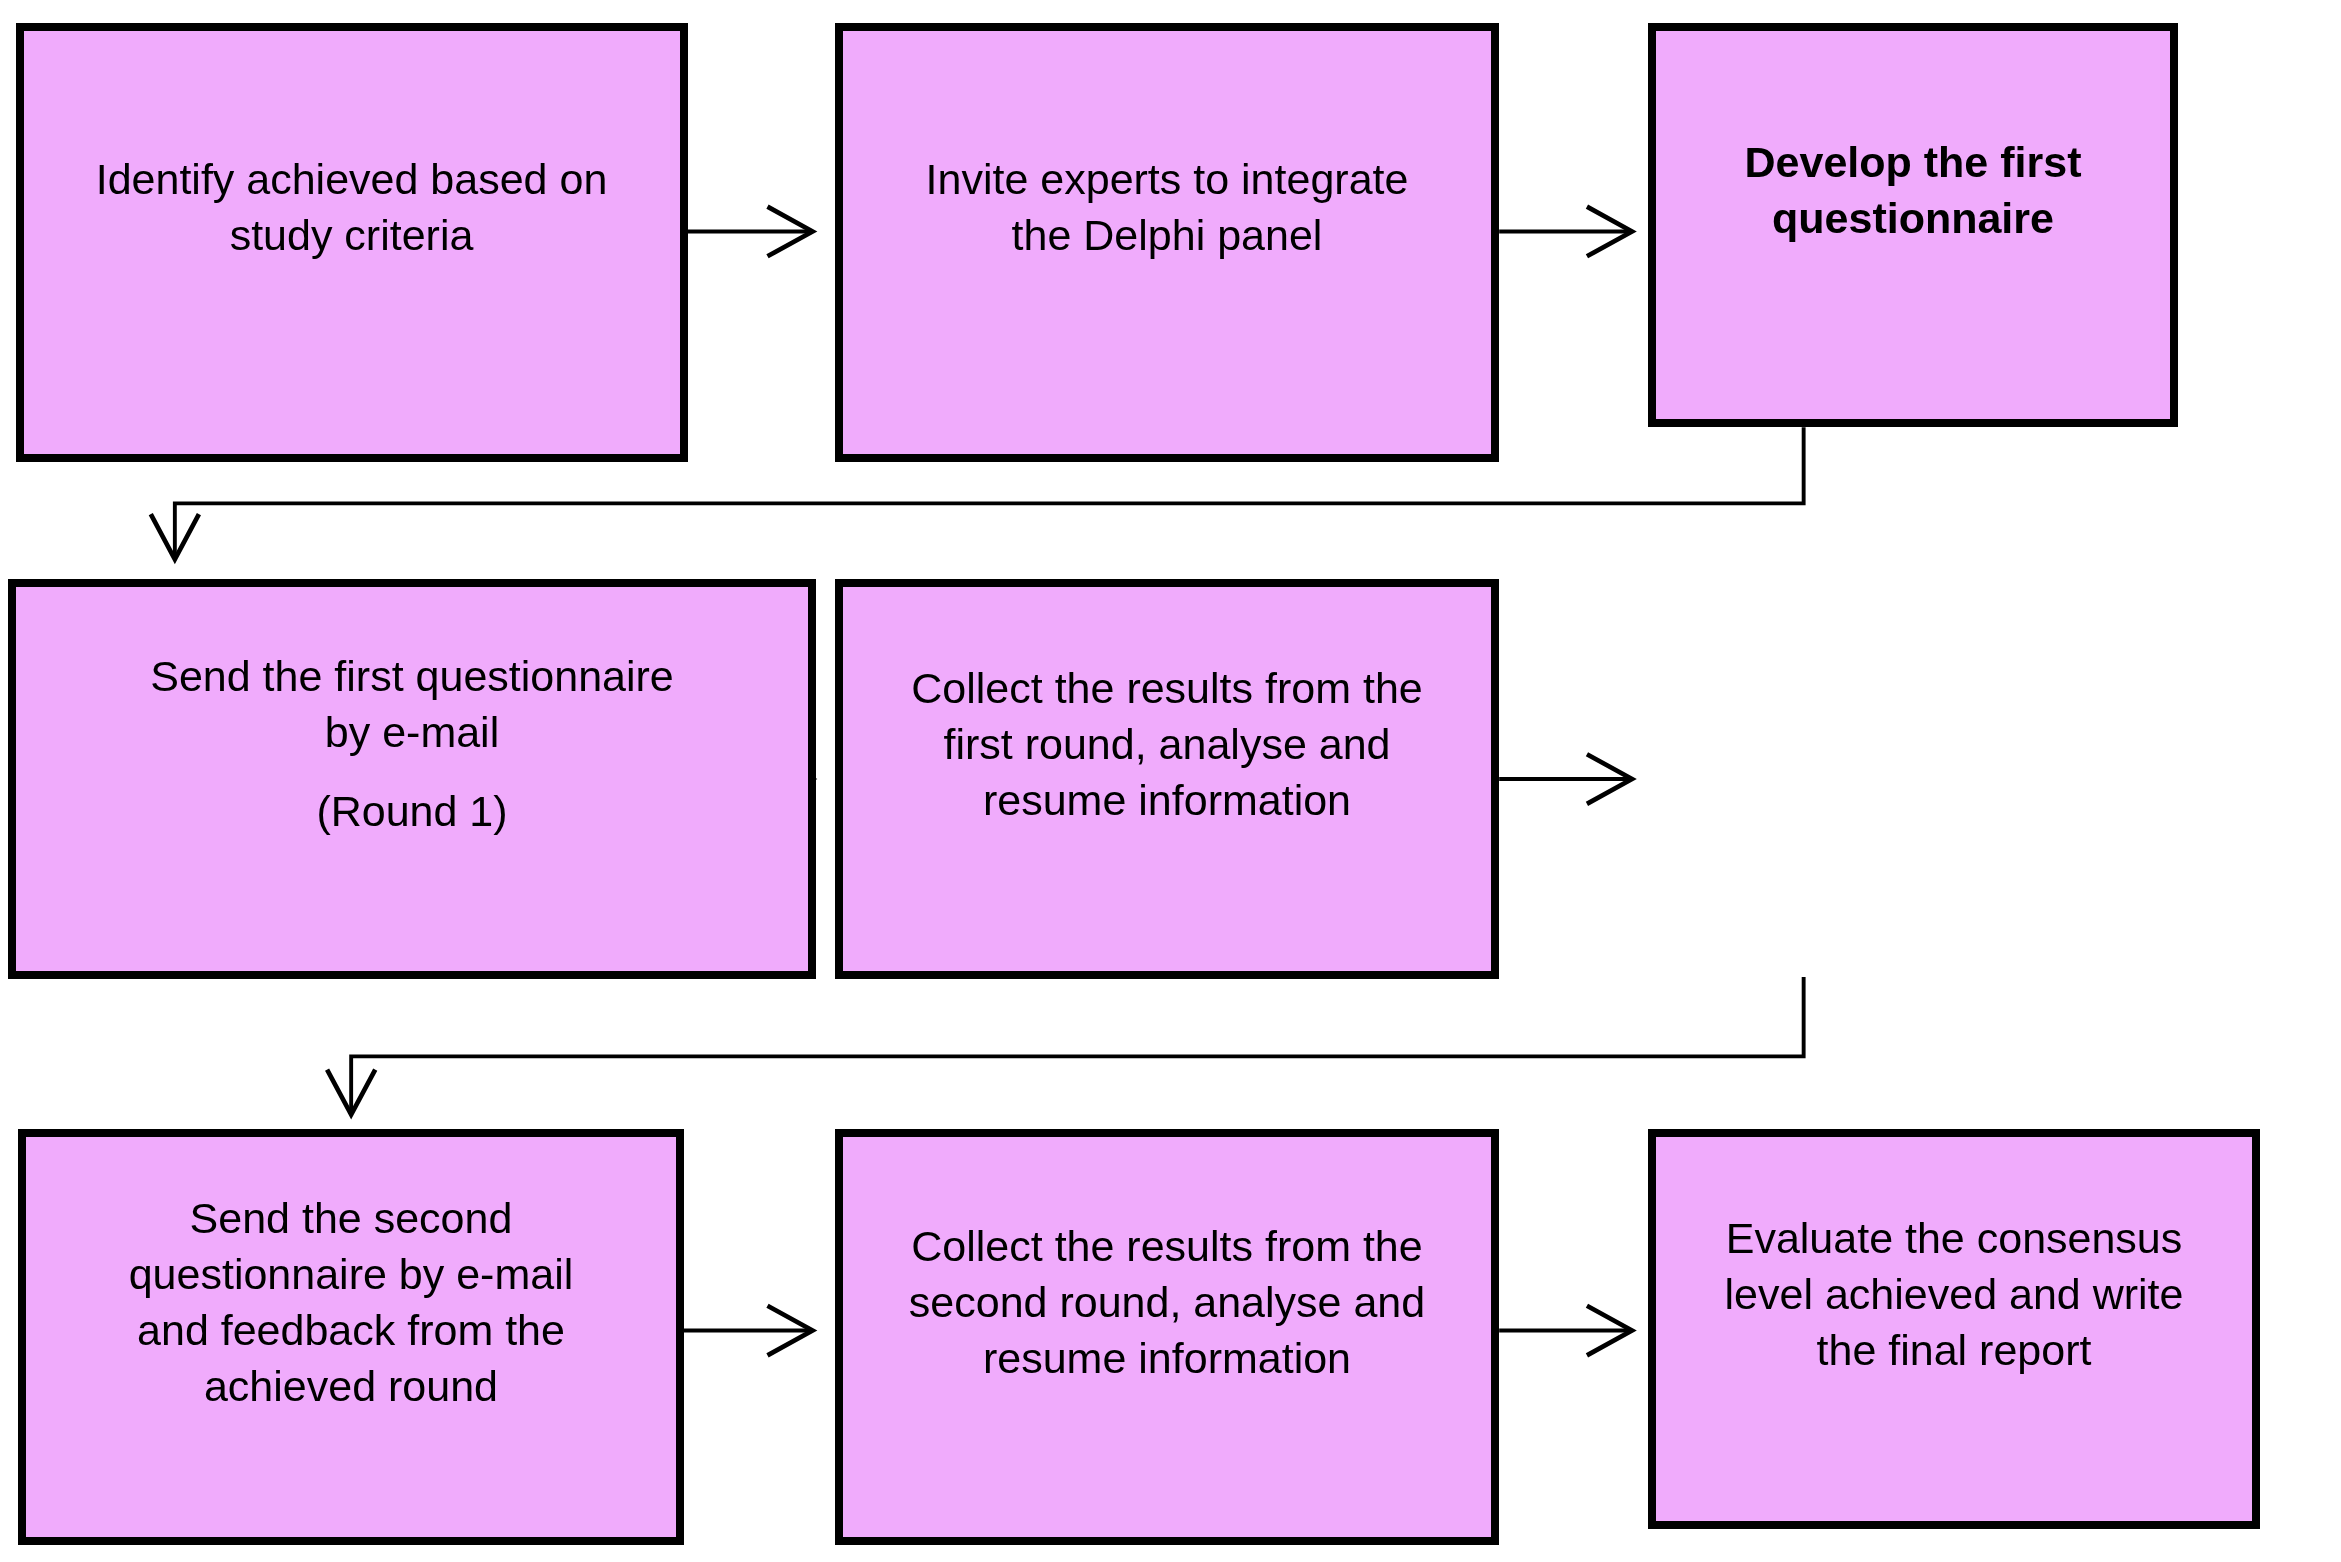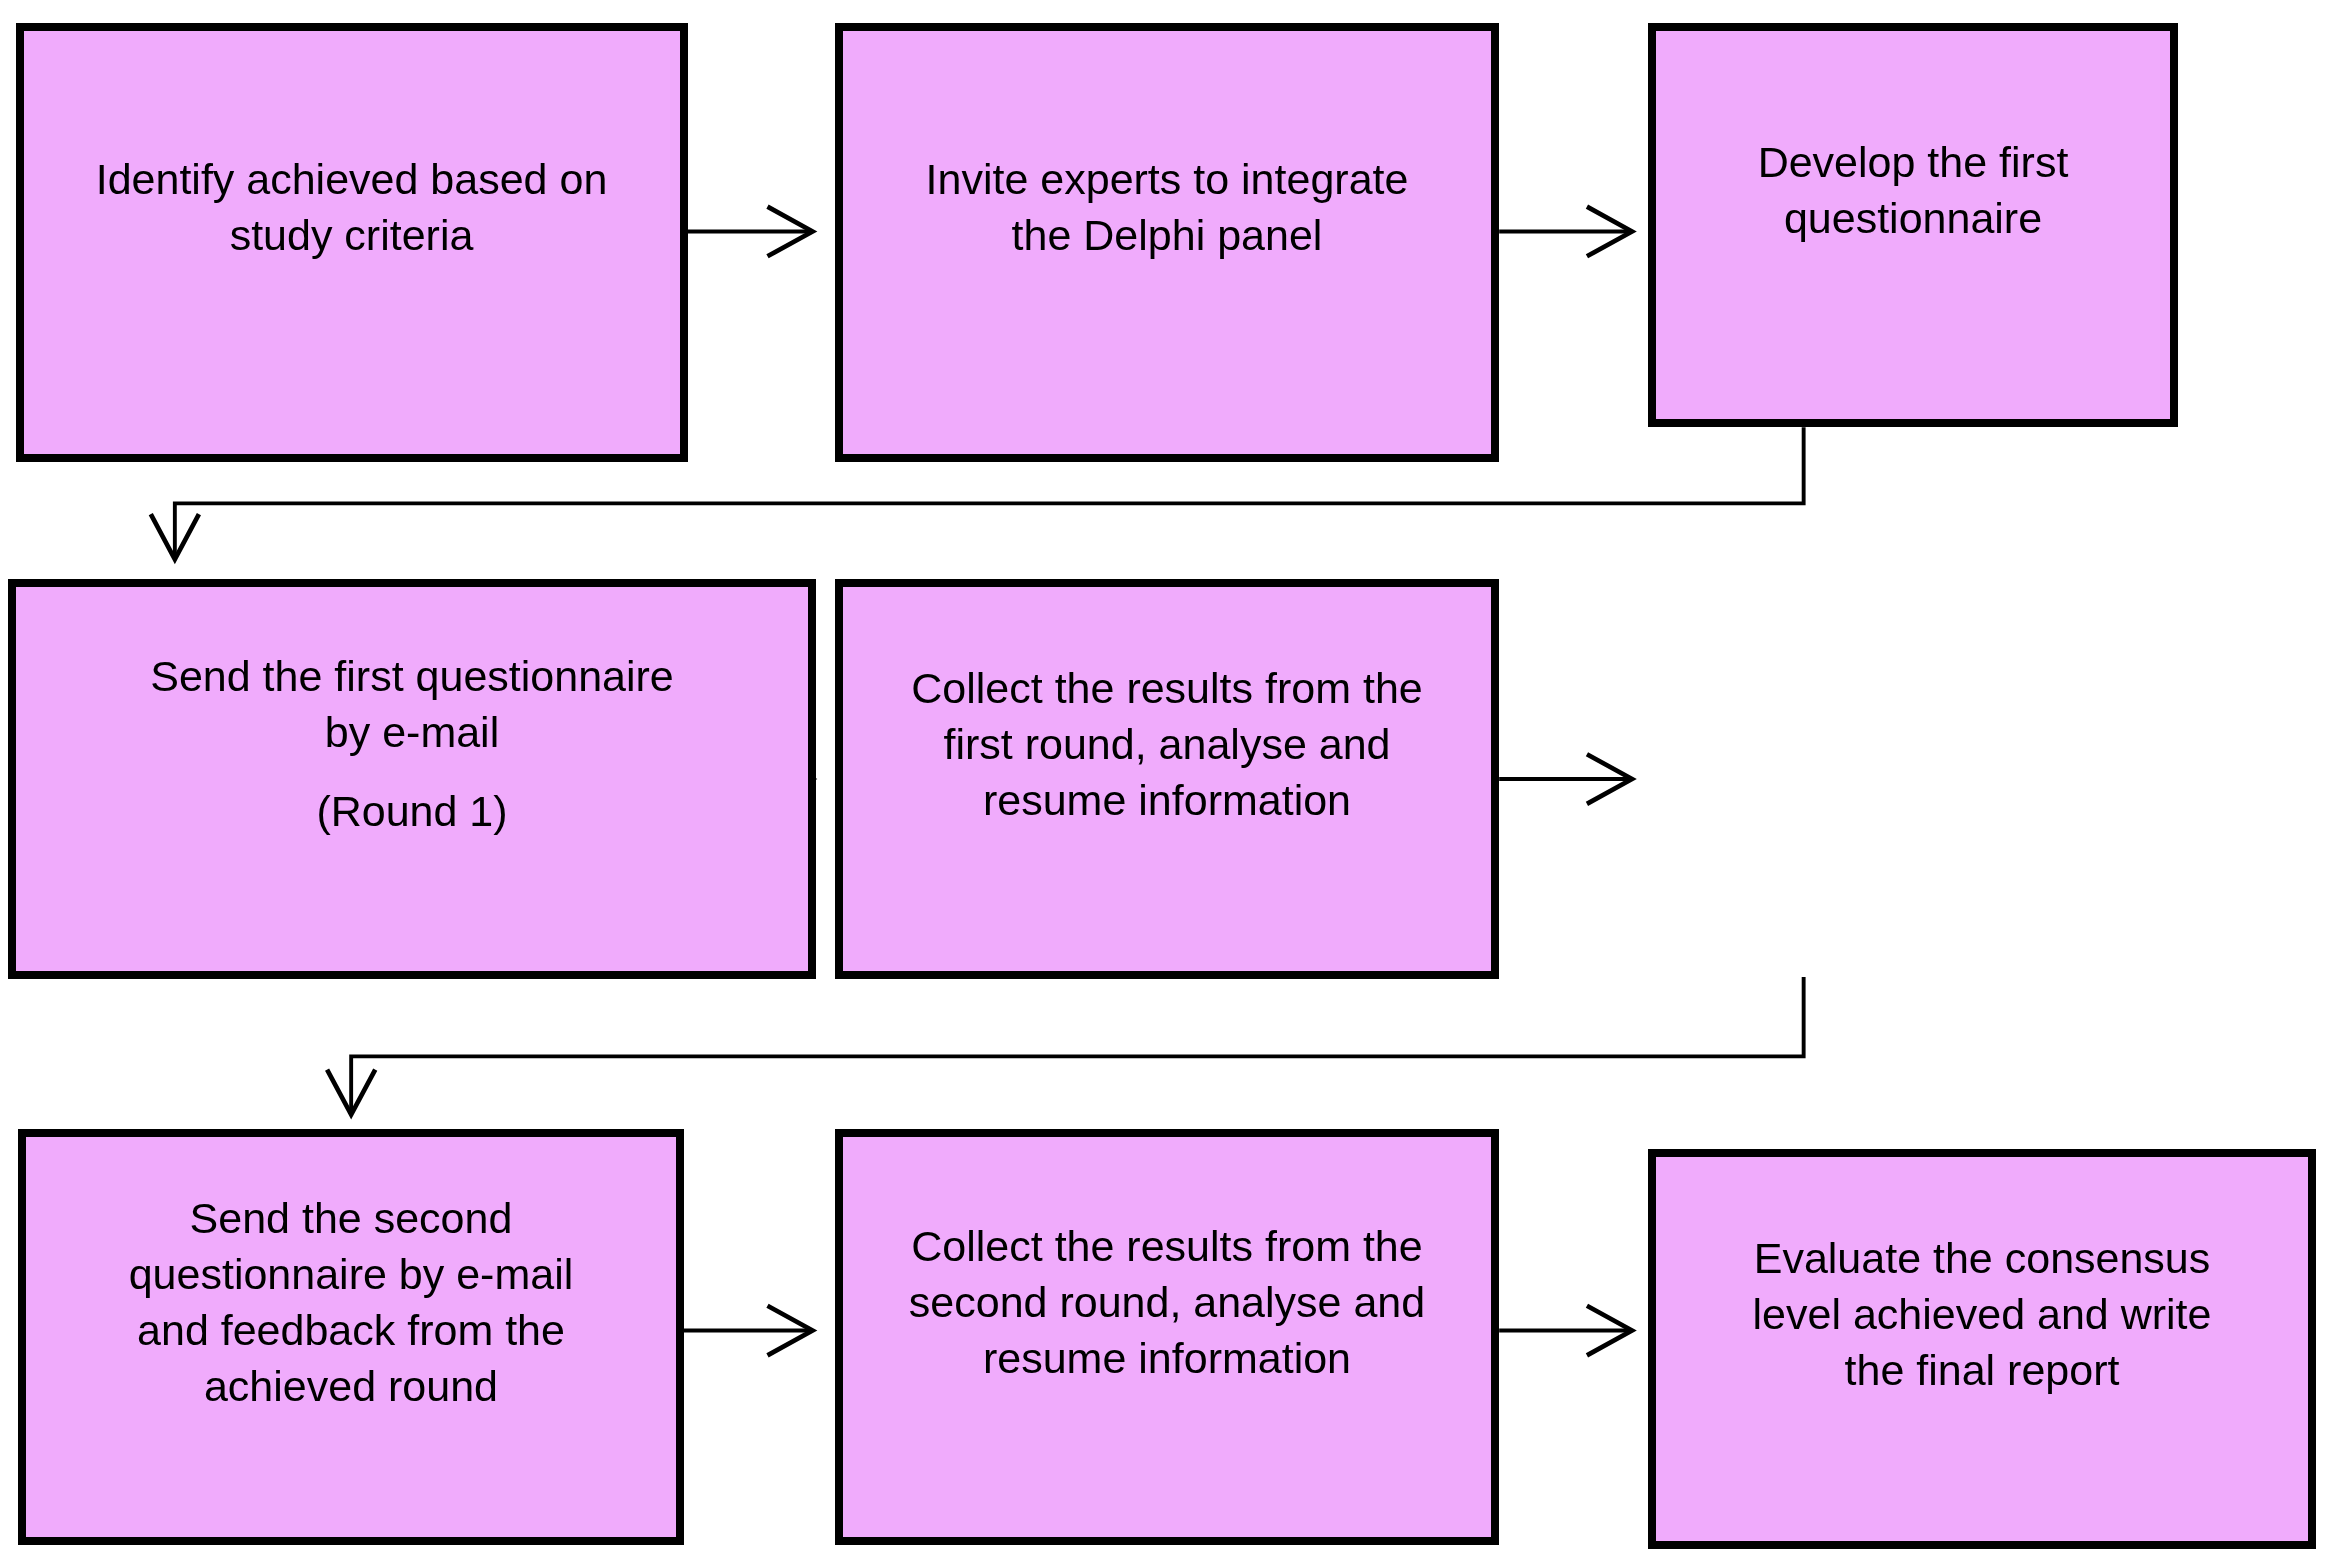--- a/index.html
+++ b/index.html
@@ -47,29 +47,29 @@
   .flow-box p {
     margin: 0;
     white-space: pre-line;
   }
   .flow-box p + p {
     margin-top: 23px;
   }
   
   .pos-1 { left: 15.5px;   top: 23px;   width: 672px; height: 439px; }
   .pos-2 { left: 835px; top: 23px;   width: 664px; height: 439px; }
-  .pos-3 { left: 1648px; top: 23px;   width: 530px; height: 404px; }
+  .pos-3 { left: 1648px; top: 23px;   width: 530px; height: 404px; font-weight: bold; }
   
   .pos-4 { left: 8px;   top: 579px;  width: 808px; height: 400px; }
   .pos-5 { left: 835px; top: 579px;  width: 664px; height: 400px; }
   .pos-6 { left: 1648px; top: 579px;  width: 670px; height: 398px; }
   
   .pos-7 { left: 18px;   top: 1129px; width: 666px; height: 416px; }
   .pos-8 { left: 835px; top: 1129px; width: 664px; height: 416px; }
-  .pos-9 { left: 1648px; top: 1129px; width: 668px; height: 400px; margin-top: 20px; }
+  .pos-9 { left: 1648px; top: 1129px; width: 612px; height: 400px; }
 </style>
 </head>
 <body>
 
 <div class="canvas">
 
   <svg class="connectors" viewBox="0 0 3015 2011" xmlns="http://www.w3.org/2000/svg">
 
     <g>
       <line x1="885" y1="298" x2="1042" y2="298" stroke-width="5"></line>

